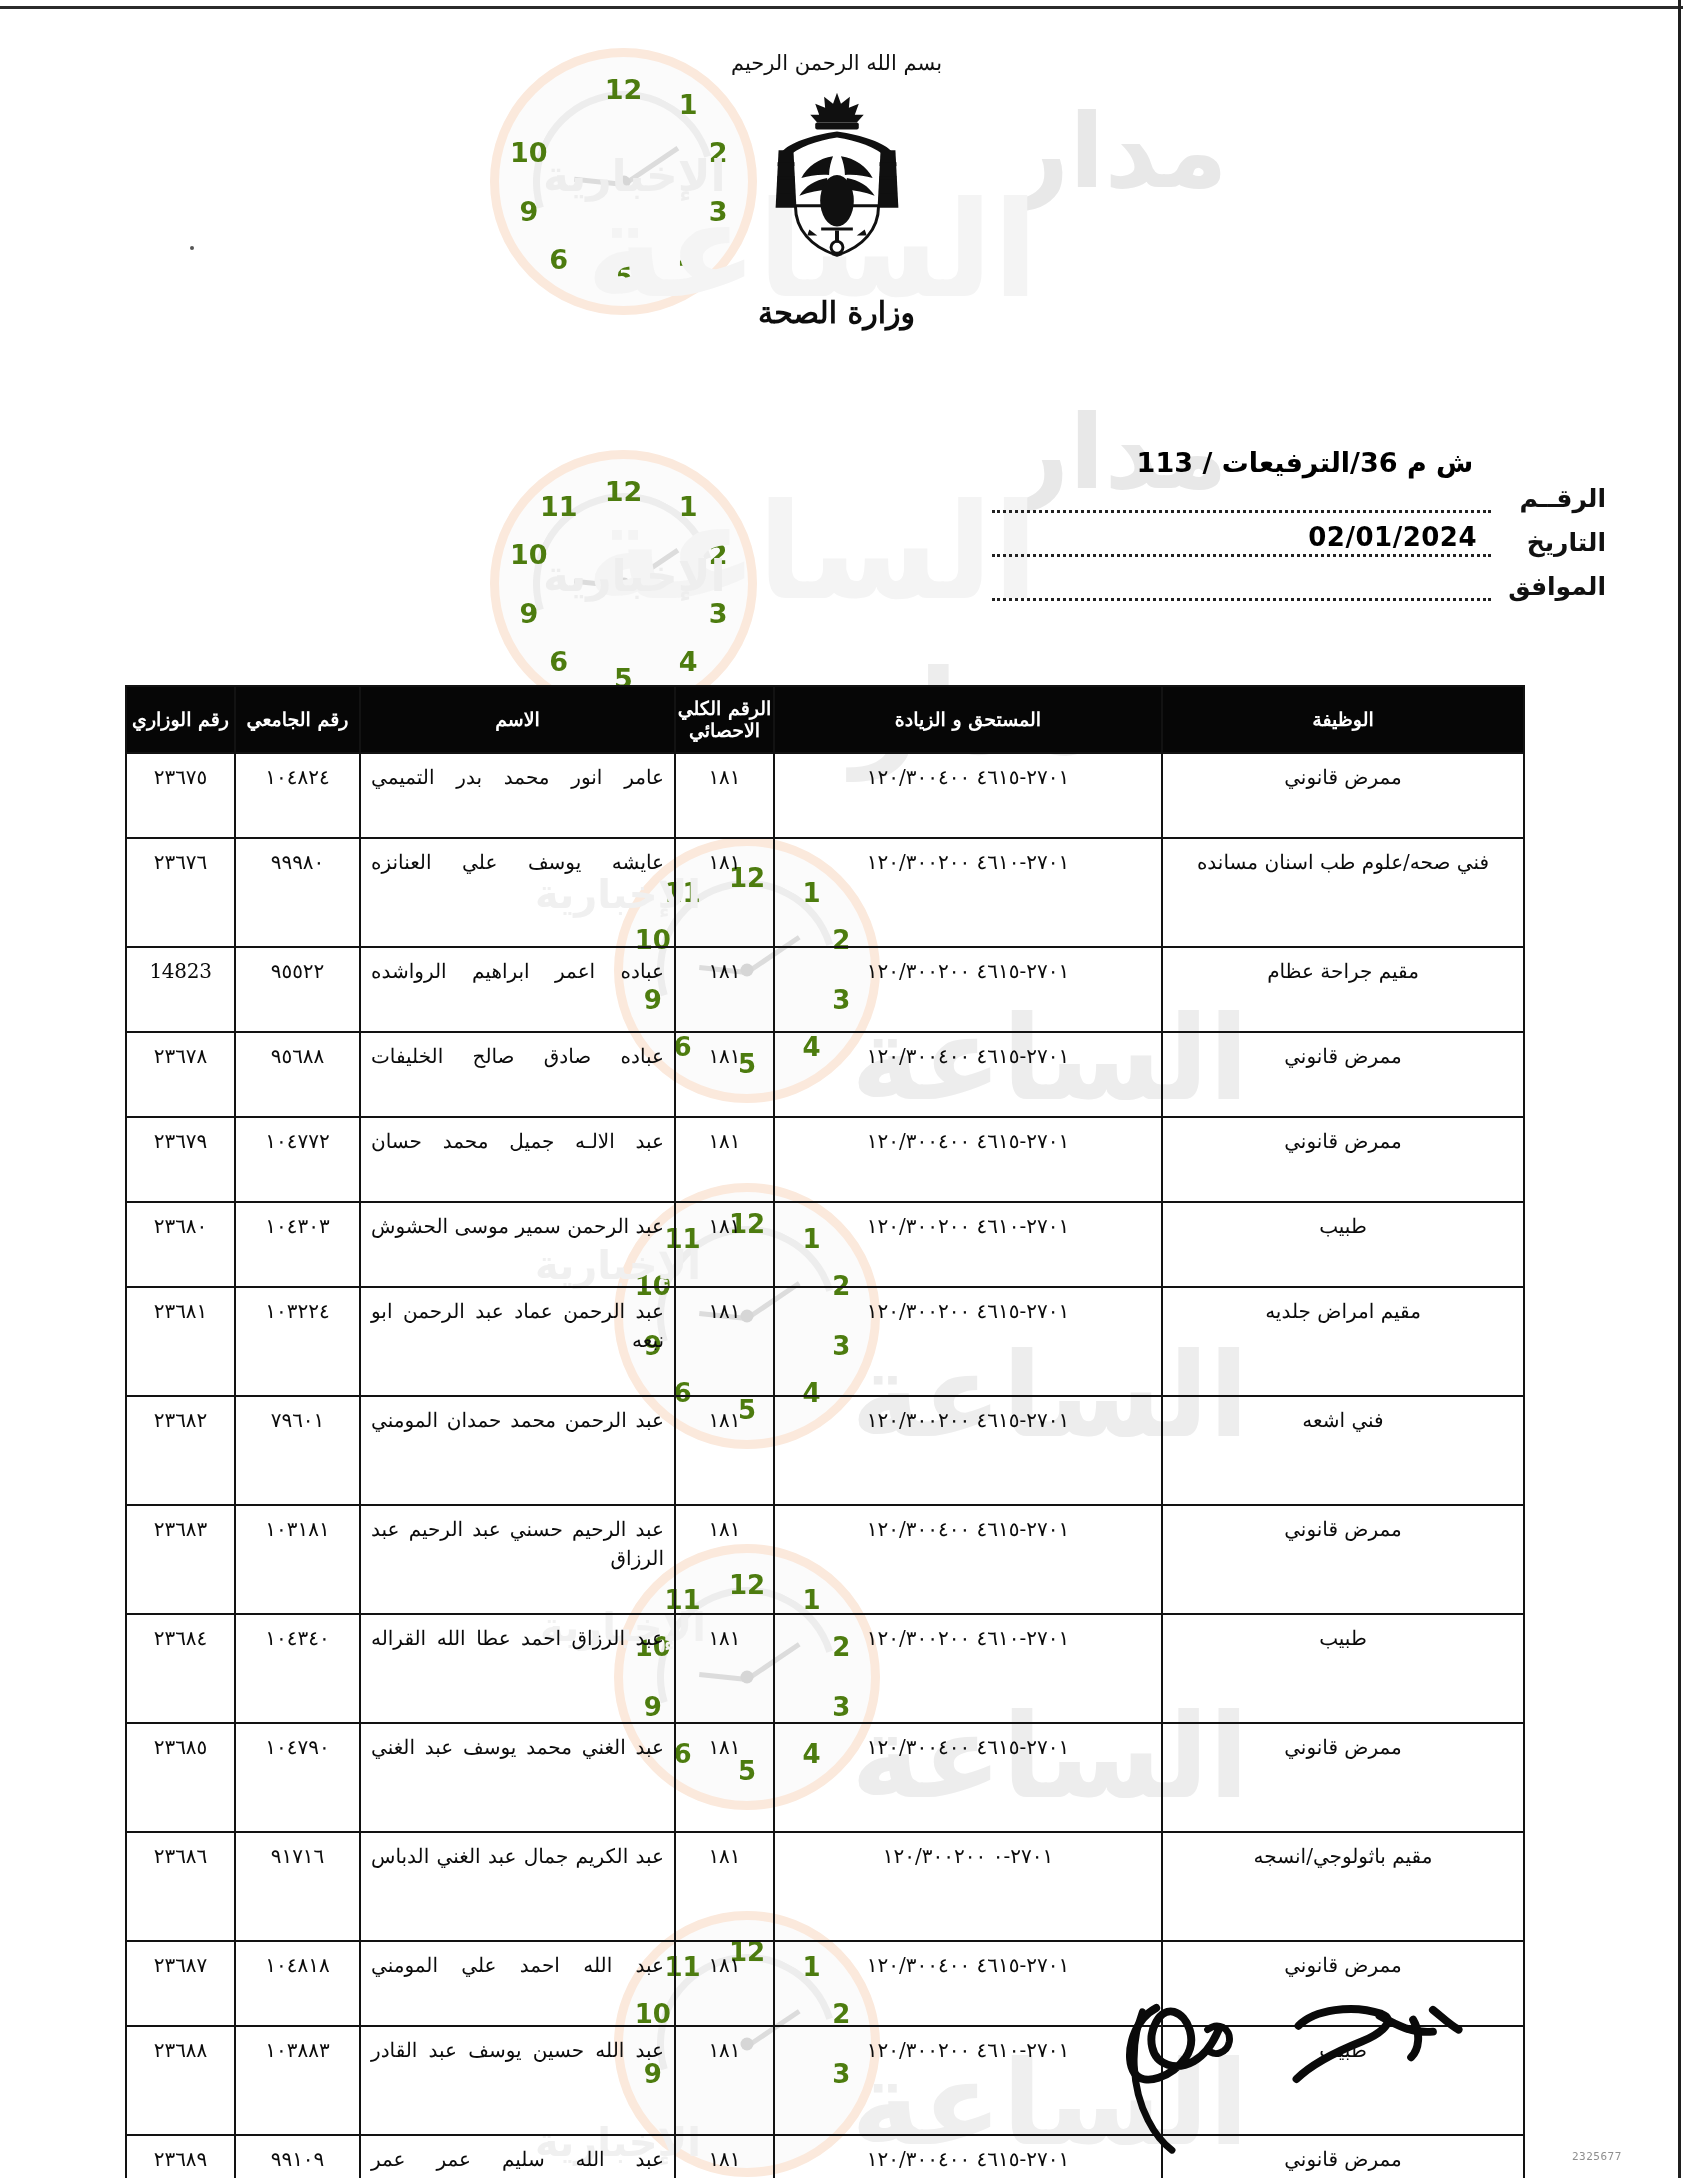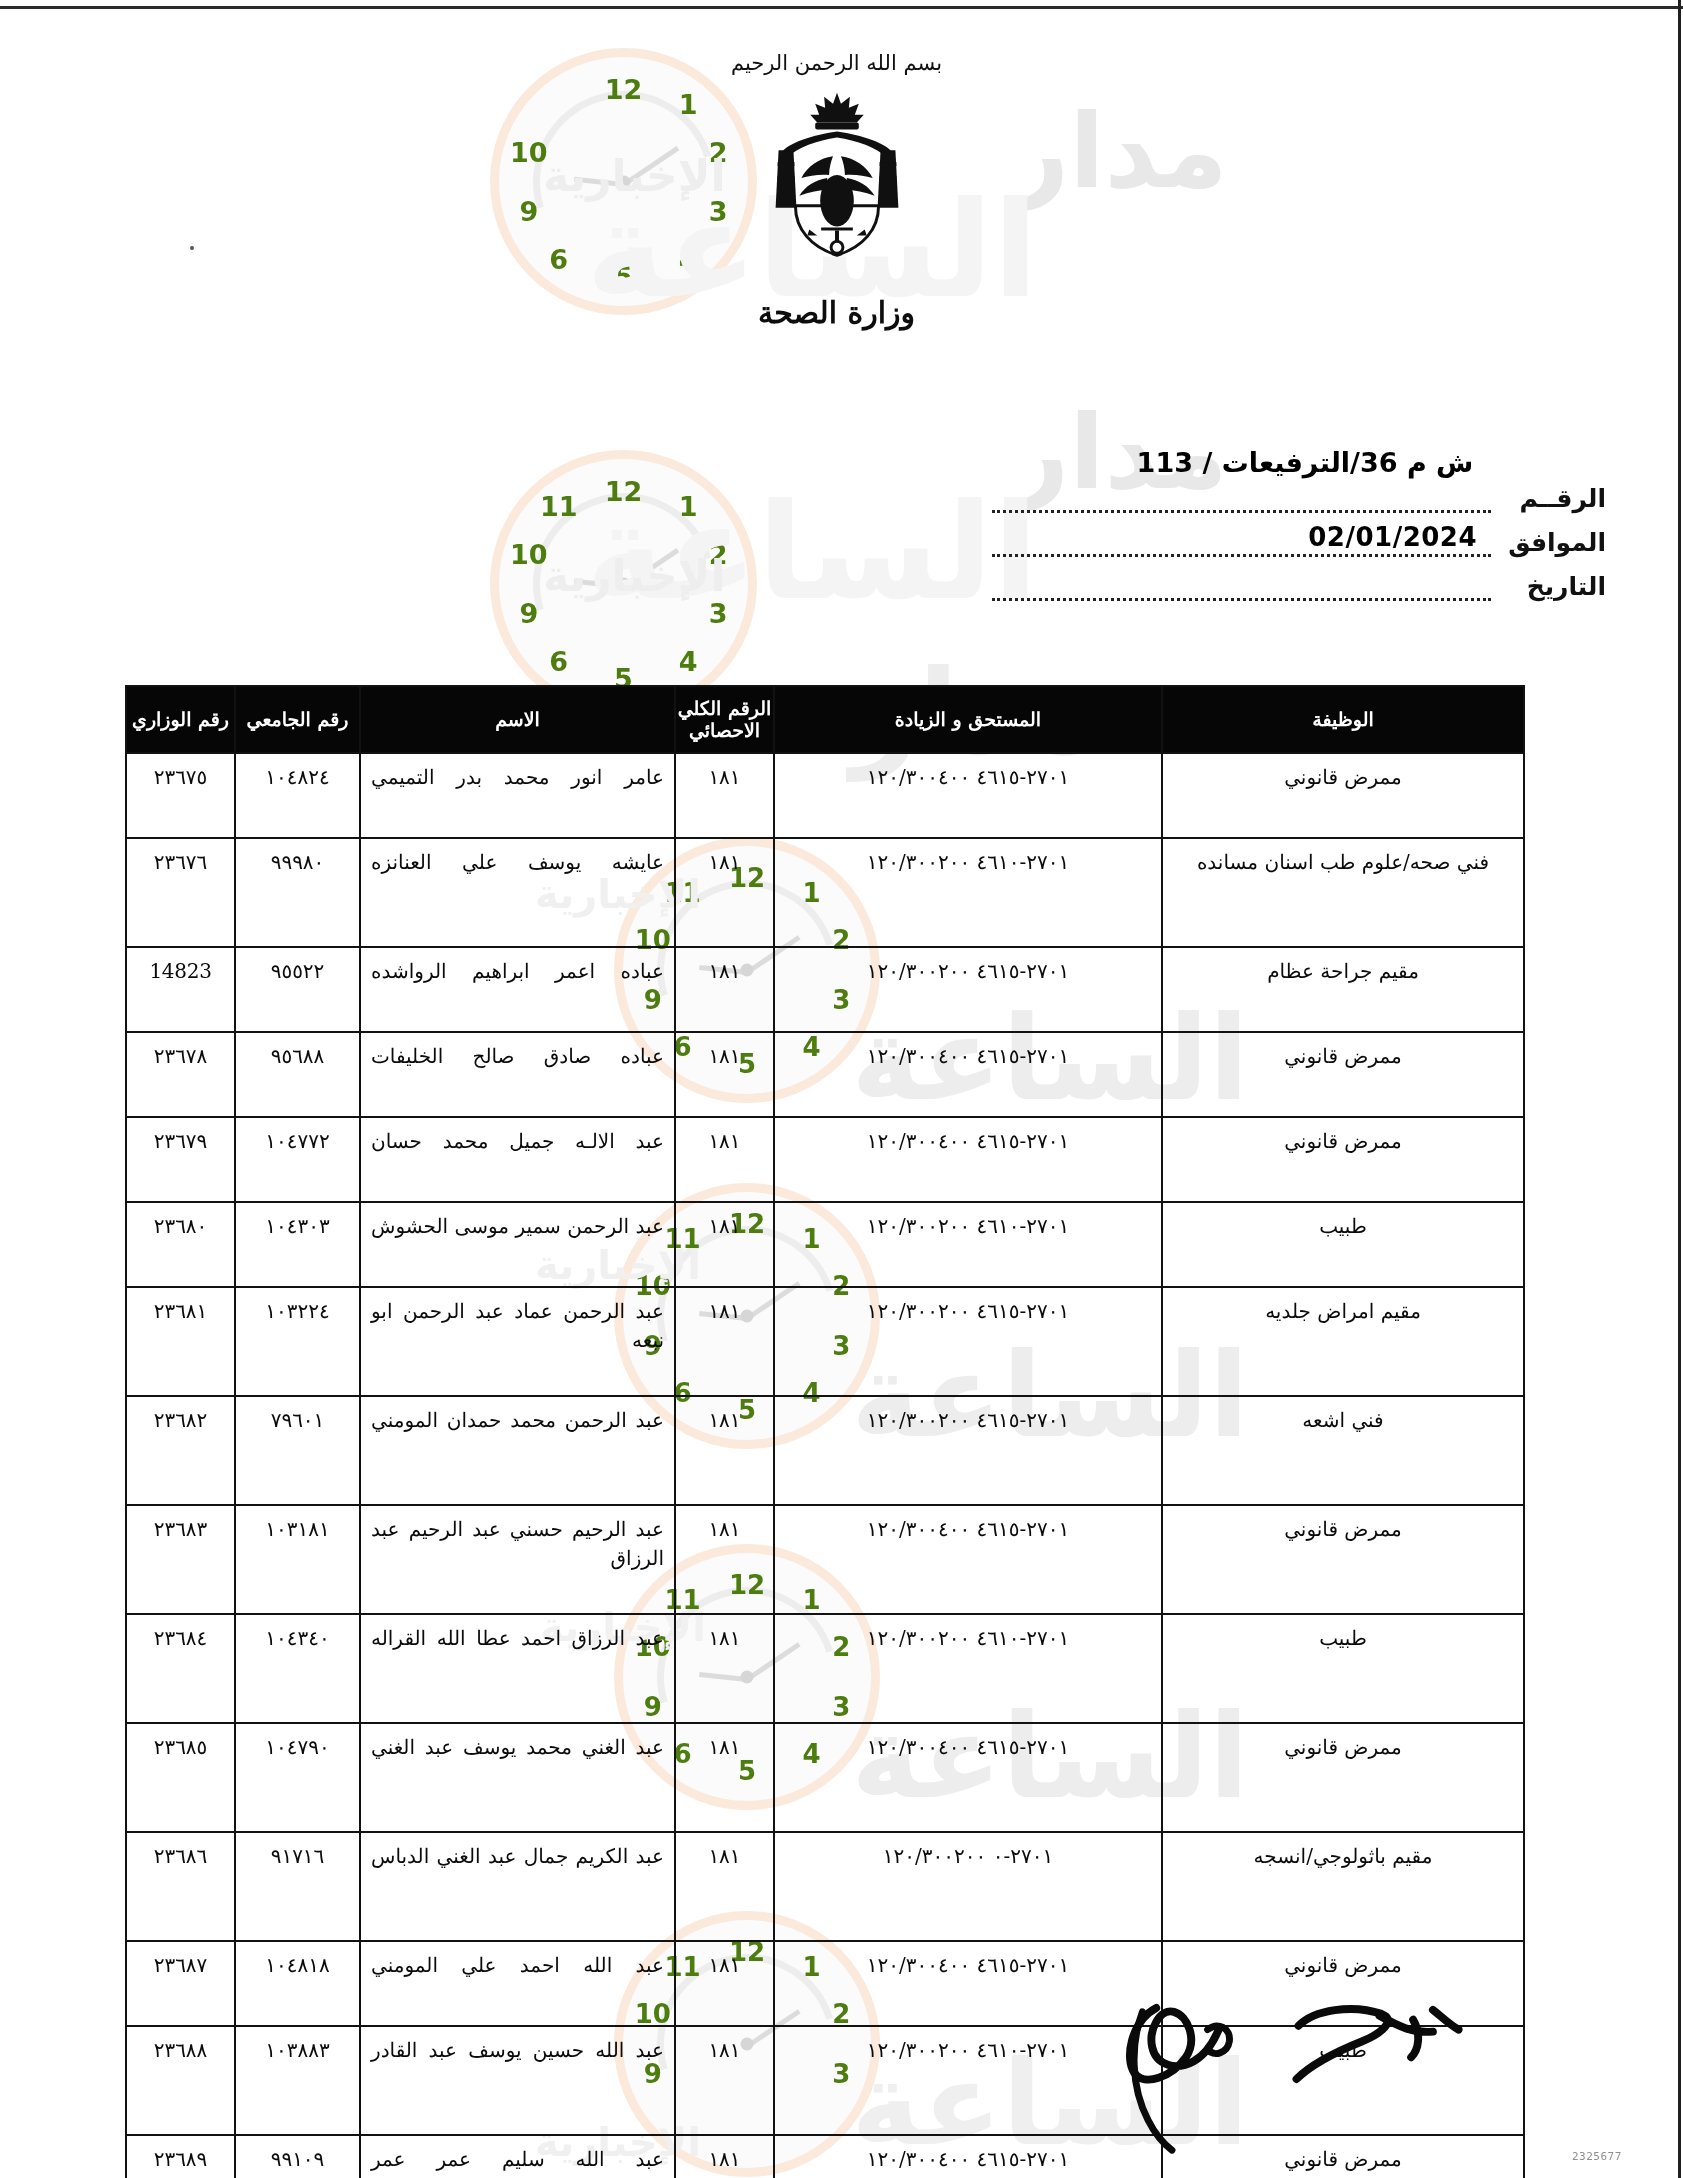--- a/index.html
+++ b/index.html
@@ -411,26 +411,26 @@
 
   <div class="meta">
     <div class="doc-no">ش م 36/الترفيعات / 113</div>
 
     <div class="meta-row">
       <div class="meta-label">الرقــم</div>
       <div class="meta-dots"></div>
     </div>
 
     <div class="meta-row">
+      <div class="meta-label">التاريخ</div>
+      <div class="meta-dots"></div>
+    </div>
+
+    <div class="meta-row">
       <div class="meta-label">الموافق</div>
-      <div class="meta-dots"></div>
-    </div>
-
-    <div class="meta-row">
-      <div class="meta-label">التاريخ</div>
       <div class="meta-dots"></div>
     </div>
 
     <div class="meta-value date-value">02/01/2024</div>
   </div>
 
   <div class="tbl-wrap">
     <table class="promo">
       <colgroup>
         <col class="w-job">

